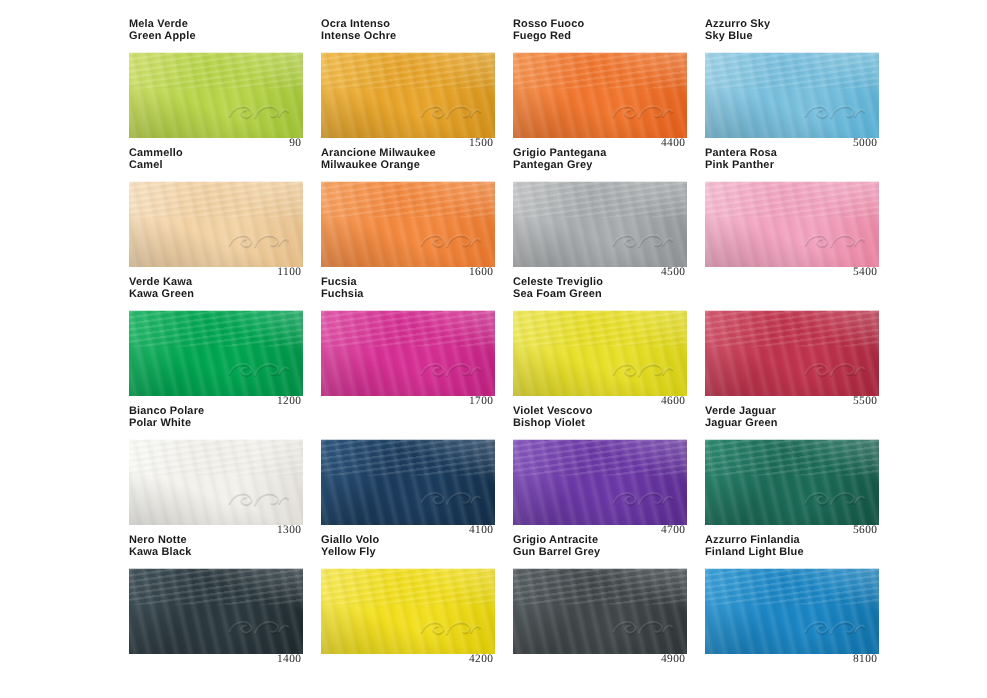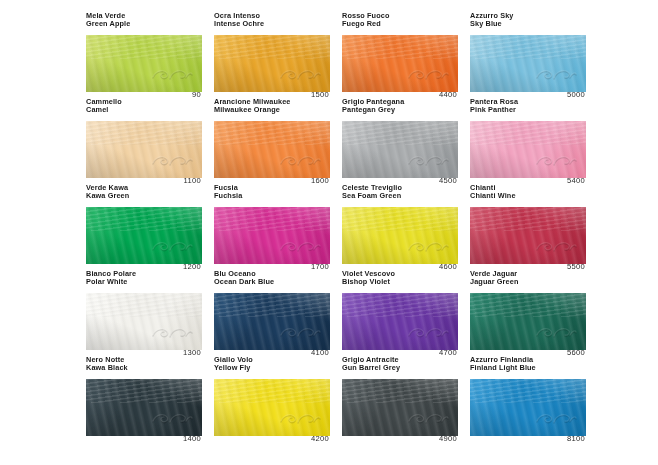--- a/index.html
+++ b/index.html
@@ -113,21 +113,21 @@
     opacity: 0.22;
   }
 
   .code {
     position: absolute;
     right: 1px;
     bottom: -0.5px;
     font-size: 7.6px;
     color: #2a2a2a;
     letter-spacing: 0.3px;
-    font-family: Liberation Sans, sans-serif;
+    font-family: Liberation Serif, serif;
     text-align: right;
   }
 </style>
 </head>
 <body>
 
 <div id="catalog">
   <div class="grid">
       <div class="swatch-cell">
         <div class="swatch-labels">
@@ -310,24 +310,20 @@
           <div class="tape-ridges" style="background: repeating-linear-gradient(172deg, rgba(255, 255, 255, 0.22) 0px, rgba(255, 255, 255, 0.22) 1px, rgba(0, 0, 0, 0.05) 2px, rgba(0, 0, 0, 0) 4px);"></div>
           <div class="tape-shadow" style="background: linear-gradient(200deg, rgba(255, 255, 255, 0.2) 0%, rgba(255, 255, 255, 0) 30%, rgba(0, 0, 0, 0) 60%, rgba(0, 0, 0, 0.16) 100%);"></div>
           <svg class="tape-logo" viewBox="0 0 44 16">
             <path d="M3 11 C6 4, 14 3, 17 7 C19 10, 15 13, 12 11 C10 9.5, 11 7, 14 7 M20 12 C22 5, 30 3, 34 6 C37 8, 34 12, 31 11 M36 11 C38 7, 41 6, 42 8" fill="none" stroke="rgba(0,0,0,0.55)" stroke-width="1.4" stroke-linecap="round"></path>
             <path d="M3 10 C6 3, 14 2, 17 6 C19 9, 15 12, 12 10 C10 8.5, 11 6, 14 6 M20 11 C22 4, 30 2, 34 5 C37 7, 34 11, 31 10 M36 10 C38 6, 41 5, 42 7" fill="none" stroke="rgba(255,255,255,0.5)" stroke-width="1.2" stroke-linecap="round"></path>
           </svg>
         </div>
         <div class="code" style="color: rgb(42, 42, 42);">4600</div>
       </div>
       <div class="swatch-cell">
-        <div class="swatch-labels">
-          <div class="name-it">Chianti</div>
-          <div class="name-en">Chianti Wine</div>
-        </div>
         <div class="swatch-img">
           <div class="tape-base" style="background: linear-gradient(118deg, rgb(213, 92, 114) 0%, rgb(192, 51, 77) 38%, rgb(192, 51, 77) 62%, rgb(163, 37, 59) 100%);"></div>
           <div class="tape-band" style="background: repeating-linear-gradient(90deg, rgba(255, 255, 255, 0) 0px, rgba(255, 255, 255, 0.16) 3px, rgba(0, 0, 0, 0.06) 6px, rgba(255, 255, 255, 0) 9px);"></div>
           <div class="tape-ridges" style="background: repeating-linear-gradient(172deg, rgba(255, 255, 255, 0.22) 0px, rgba(255, 255, 255, 0.22) 1px, rgba(0, 0, 0, 0.05) 2px, rgba(0, 0, 0, 0) 4px);"></div>
           <div class="tape-shadow" style="background: linear-gradient(200deg, rgba(255, 255, 255, 0.2) 0%, rgba(255, 255, 255, 0) 30%, rgba(0, 0, 0, 0) 60%, rgba(0, 0, 0, 0.16) 100%);"></div>
           <svg class="tape-logo" viewBox="0 0 44 16">
             <path d="M3 11 C6 4, 14 3, 17 7 C19 10, 15 13, 12 11 C10 9.5, 11 7, 14 7 M20 12 C22 5, 30 3, 34 6 C37 8, 34 12, 31 11 M36 11 C38 7, 41 6, 42 8" fill="none" stroke="rgba(0,0,0,0.55)" stroke-width="1.4" stroke-linecap="round"></path>
             <path d="M3 10 C6 3, 14 2, 17 6 C19 9, 15 12, 12 10 C10 8.5, 11 6, 14 6 M20 11 C22 4, 30 2, 34 5 C37 7, 34 11, 31 10 M36 10 C38 6, 41 5, 42 7" fill="none" stroke="rgba(255,255,255,0.5)" stroke-width="1.2" stroke-linecap="round"></path>
           </svg>
         </div>
@@ -344,24 +340,20 @@
           <div class="tape-ridges" style="background: repeating-linear-gradient(172deg, rgba(255, 255, 255, 0.22) 0px, rgba(255, 255, 255, 0.22) 1px, rgba(0, 0, 0, 0.05) 2px, rgba(0, 0, 0, 0) 4px);"></div>
           <div class="tape-shadow" style="background: linear-gradient(200deg, rgba(255, 255, 255, 0.2) 0%, rgba(255, 255, 255, 0) 30%, rgba(0, 0, 0, 0) 60%, rgba(0, 0, 0, 0.16) 100%);"></div>
           <svg class="tape-logo" viewBox="0 0 44 16">
             <path d="M3 11 C6 4, 14 3, 17 7 C19 10, 15 13, 12 11 C10 9.5, 11 7, 14 7 M20 12 C22 5, 30 3, 34 6 C37 8, 34 12, 31 11 M36 11 C38 7, 41 6, 42 8" fill="none" stroke="rgba(0,0,0,0.55)" stroke-width="1.4" stroke-linecap="round"></path>
             <path d="M3 10 C6 3, 14 2, 17 6 C19 9, 15 12, 12 10 C10 8.5, 11 6, 14 6 M20 11 C22 4, 30 2, 34 5 C37 7, 34 11, 31 10 M36 10 C38 6, 41 5, 42 7" fill="none" stroke="rgba(255,255,255,0.5)" stroke-width="1.2" stroke-linecap="round"></path>
           </svg>
         </div>
         <div class="code" style="color: rgb(42, 42, 42);">1300</div>
       </div>
       <div class="swatch-cell">
-        <div class="swatch-labels">
-          <div class="name-it">Blu Oceano</div>
-          <div class="name-en">Ocean Dark Blue</div>
-        </div>
         <div class="swatch-img">
           <div class="tape-base" style="background: linear-gradient(118deg, rgb(47, 88, 127) 0%, rgb(27, 60, 94) 38%, rgb(27, 60, 94) 62%, rgb(18, 44, 71) 100%);"></div>
           <div class="tape-band" style="background: repeating-linear-gradient(90deg, rgba(255, 255, 255, 0) 0px, rgba(255, 255, 255, 0.16) 3px, rgba(0, 0, 0, 0.06) 6px, rgba(255, 255, 255, 0) 9px);"></div>
           <div class="tape-ridges" style="background: repeating-linear-gradient(172deg, rgba(255, 255, 255, 0.22) 0px, rgba(255, 255, 255, 0.22) 1px, rgba(0, 0, 0, 0.05) 2px, rgba(0, 0, 0, 0) 4px);"></div>
           <div class="tape-shadow" style="background: linear-gradient(200deg, rgba(255, 255, 255, 0.2) 0%, rgba(255, 255, 255, 0) 30%, rgba(0, 0, 0, 0) 60%, rgba(0, 0, 0, 0.16) 100%);"></div>
           <svg class="tape-logo" viewBox="0 0 44 16">
             <path d="M3 11 C6 4, 14 3, 17 7 C19 10, 15 13, 12 11 C10 9.5, 11 7, 14 7 M20 12 C22 5, 30 3, 34 6 C37 8, 34 12, 31 11 M36 11 C38 7, 41 6, 42 8" fill="none" stroke="rgba(0,0,0,0.55)" stroke-width="1.4" stroke-linecap="round"></path>
             <path d="M3 10 C6 3, 14 2, 17 6 C19 9, 15 12, 12 10 C10 8.5, 11 6, 14 6 M20 11 C22 4, 30 2, 34 5 C37 7, 34 11, 31 10 M36 10 C38 6, 41 5, 42 7" fill="none" stroke="rgba(255,255,255,0.5)" stroke-width="1.2" stroke-linecap="round"></path>
           </svg>
         </div>

